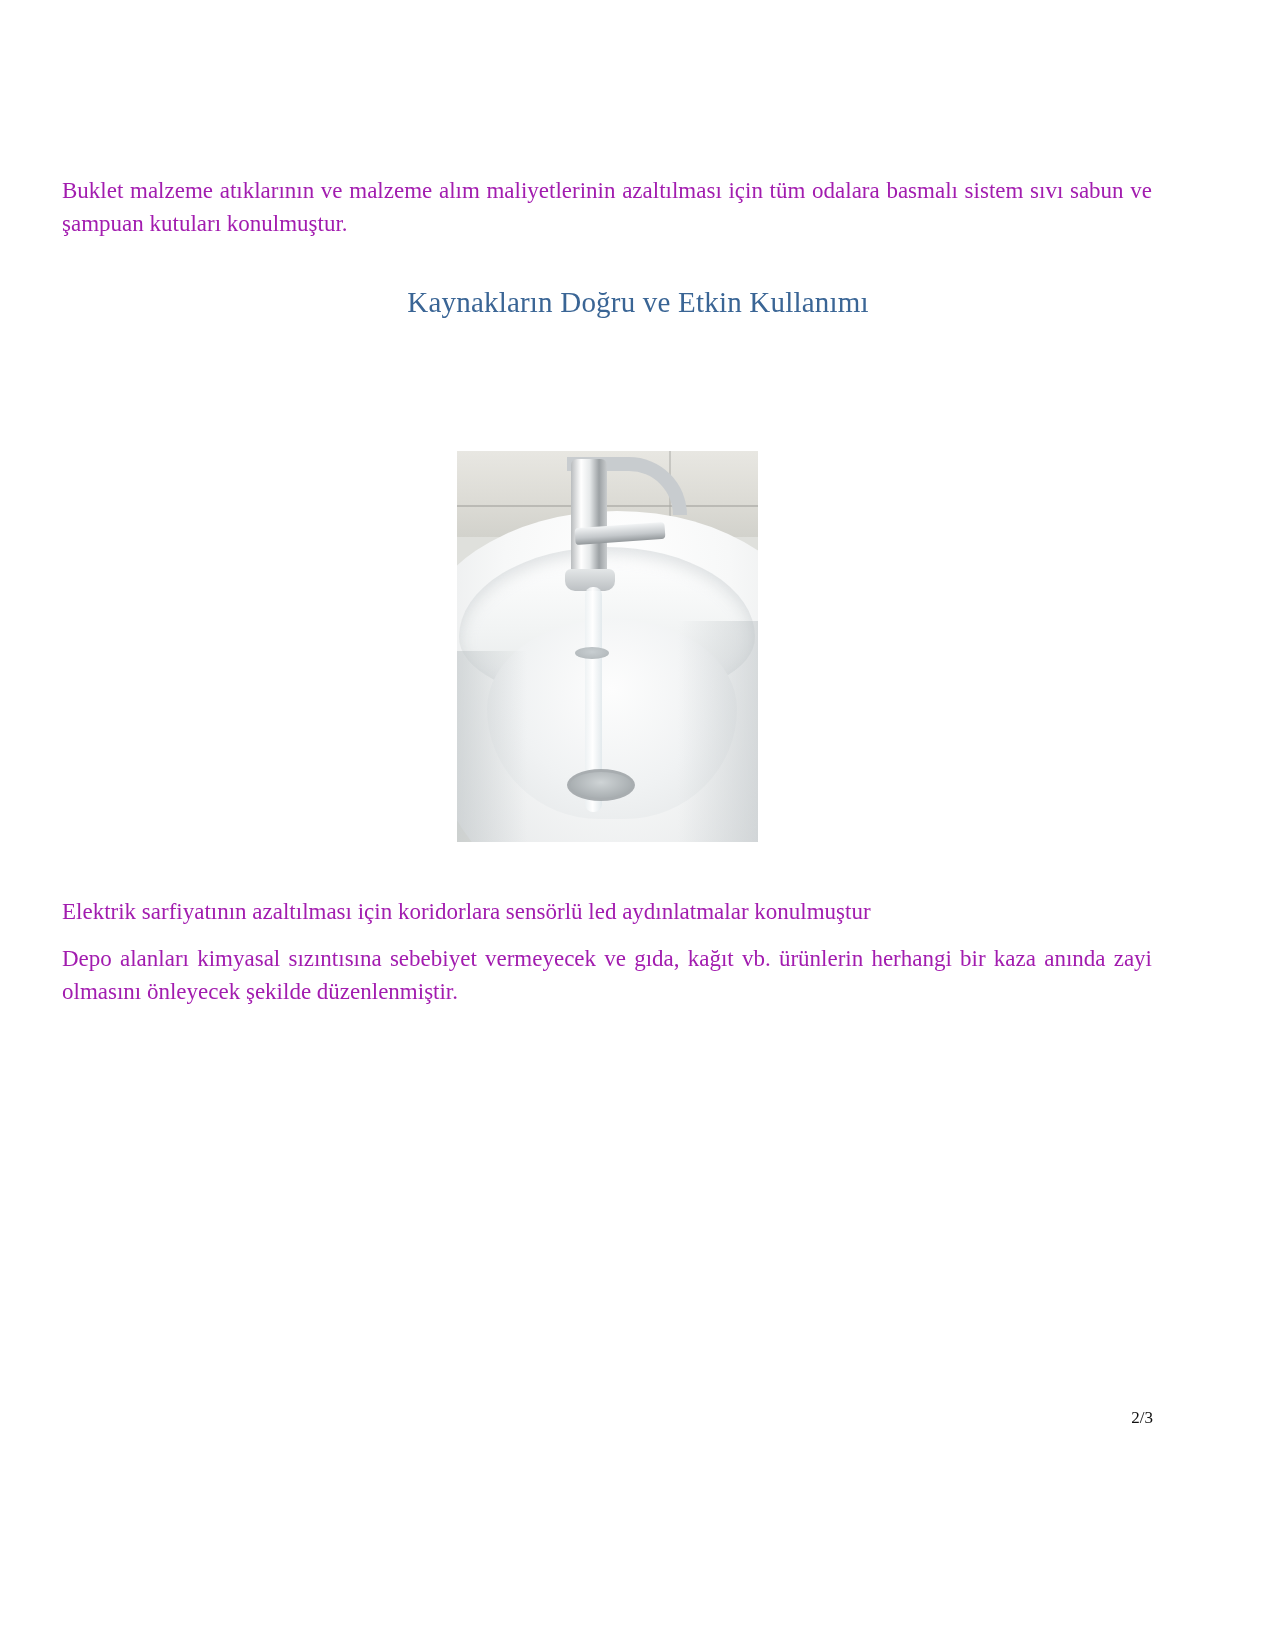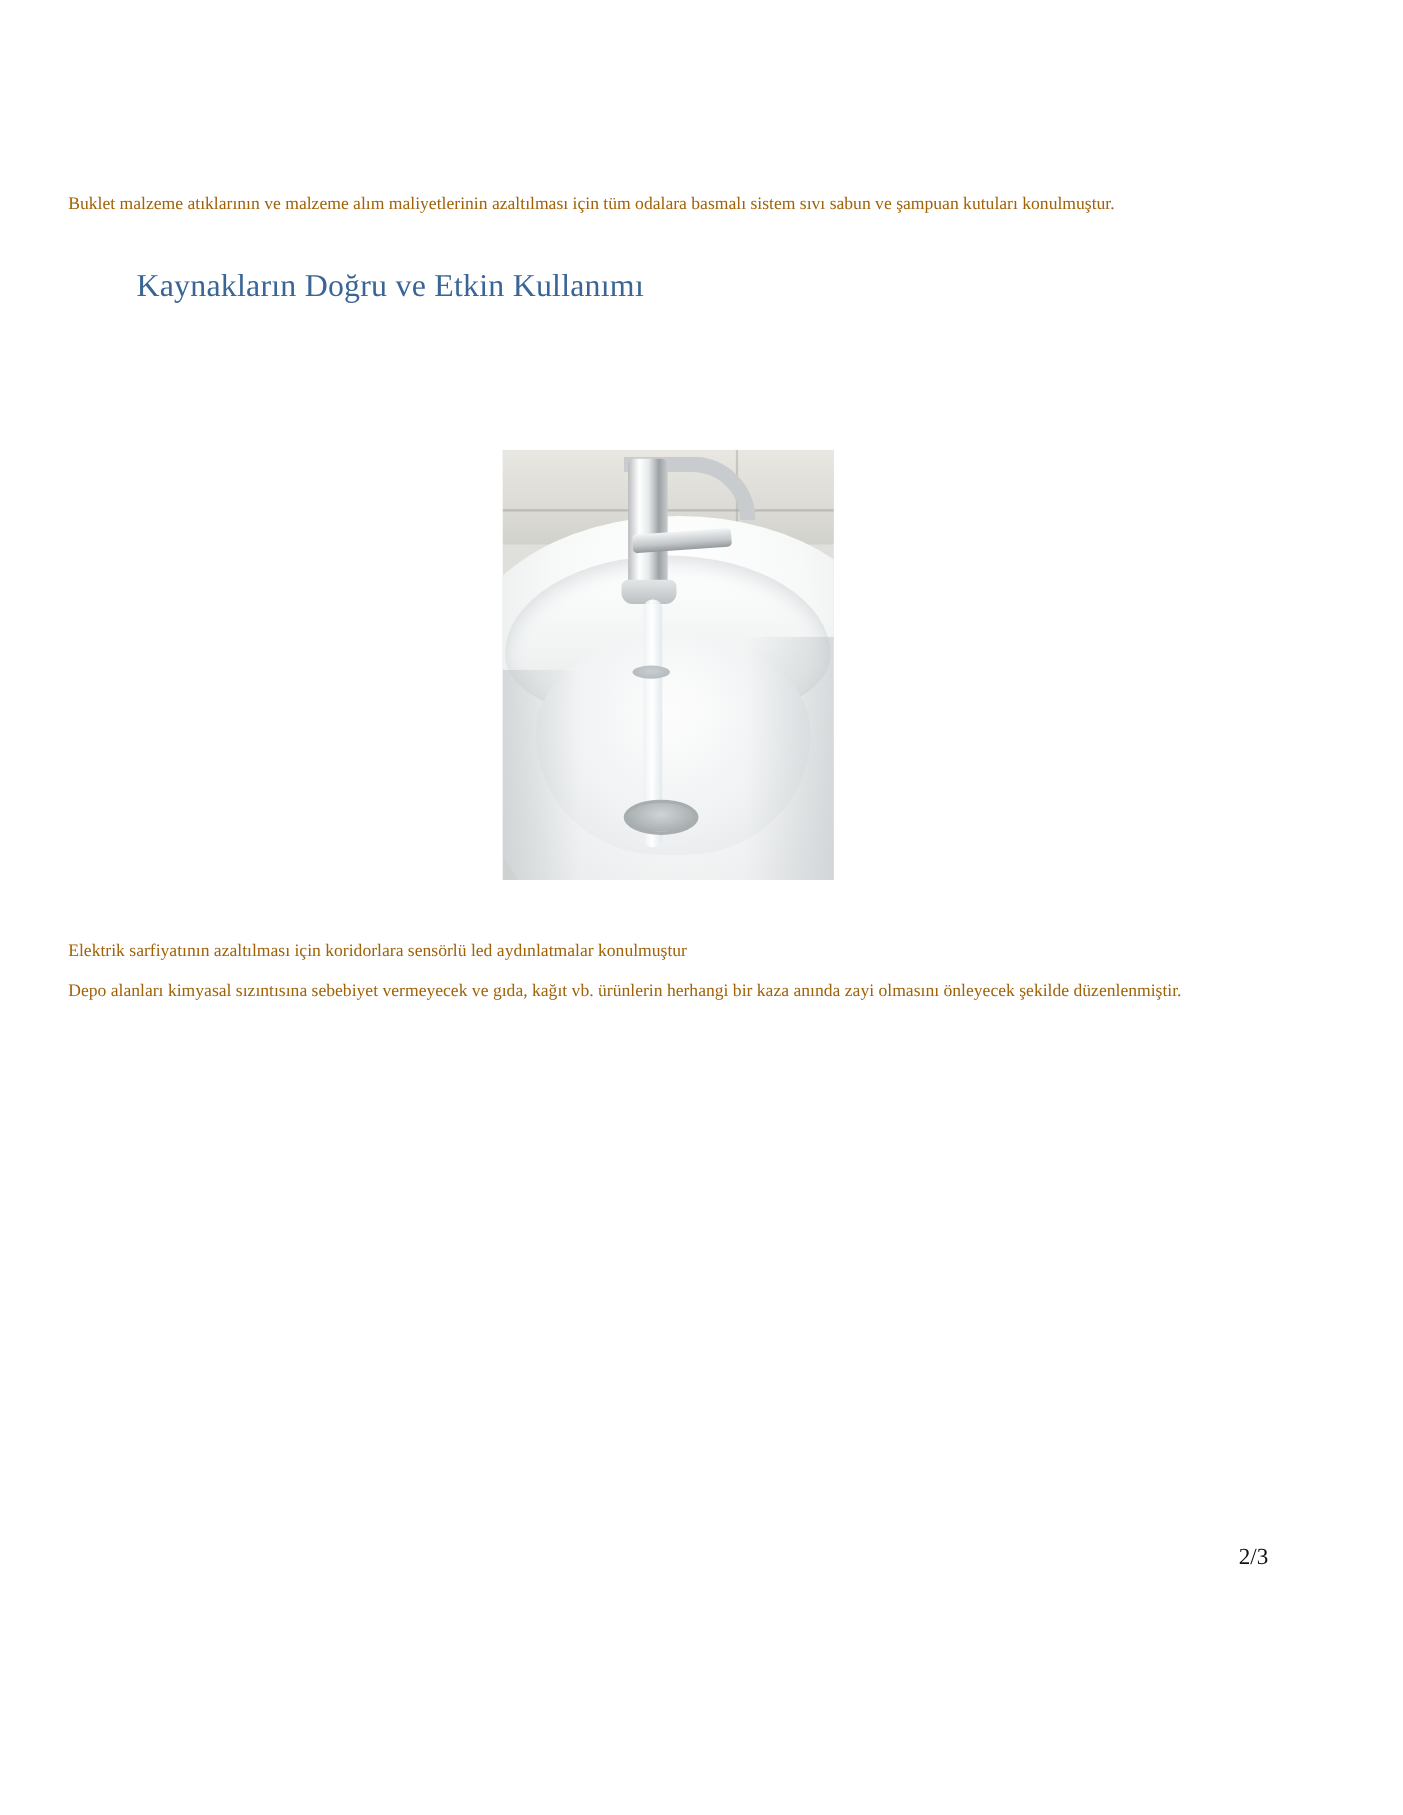--- a/index.html
+++ b/index.html
@@ -19,36 +19,37 @@
     overflow: hidden;
   }
   .content {
     position: absolute;
     left: 62px;
     top: 175px;
     width: 1090px;
   }
   p.body-text {
     font-family: "Liberation Serif", serif;
-    font-size: 16px;
+    font-size: 23px;
     line-height: 1.42;
     text-align: justify;
     margin: 0 0 0 0;
-    color: #a16207;
+    color: #a21caf;
   }
   .spacer-lg { height: 46px; }
   .spacer-md { height: 30px; }
   .spacer-sm { height: 14px; }
   h2.section-heading {
     font-family: "Liberation Serif", serif;
     font-size: 29px;
     font-weight: normal;
     color: #3a6595;
     margin: 0 0 0 62px;
     letter-spacing: 0.2px;
+    text-align: center;
   }
   .figure-wrap {
     display: flex;
     justify-content: center;
     margin-top: 56px;
     margin-bottom: 54px;
   }
   .photo {
     position: relative;
     width: 301px;
@@ -148,21 +149,21 @@
   .photo .shadow-right {
     position: absolute;
     right: 0; top: 170px; width: 80px; height: 221px;
     background: linear-gradient(270deg, rgba(188,194,197,0.5) 0%, rgba(255,255,255,0) 100%);
   }
   .page-number {
     position: absolute;
     right: 122px;
     bottom: 222px;
     font-family: "Liberation Serif", serif;
-    font-size: 21px;
+    font-size: 17px;
     color: #111111;
   }
 </style>
 </head>
 <body>
 
 <div class="page">
 
   <div class="content">
 

